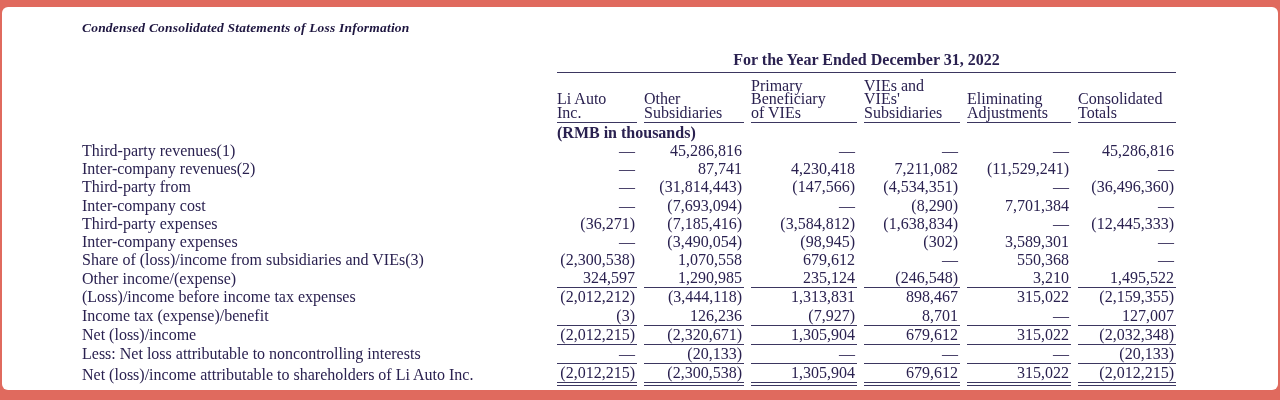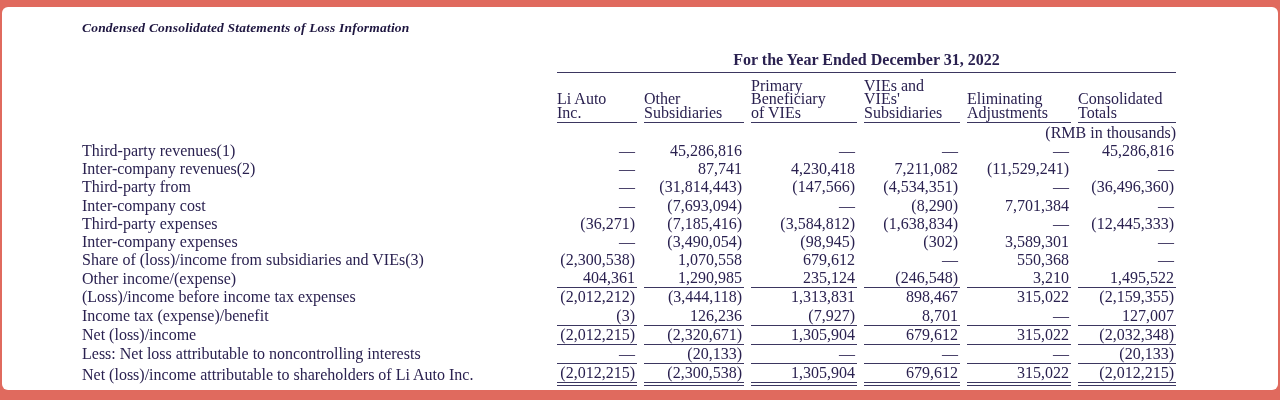--- a/index.html
+++ b/index.html
@@ -58,22 +58,22 @@
   th.col-head {
     font-weight: normal;
     text-align: left;
     vertical-align: bottom;
     height: 50px;
     line-height: 13.5px;
     padding: 2px 0 3px 0;
     border-bottom: 1px solid var(--rule);
   }
   td.unit {
-    font-weight: normal;
-    text-align: right;
+    font-weight: bold;
+    text-align: left;
     height: 17px;
     padding: 1px 0 0 0;
   }
   td.label {
     text-align: left;
     padding: 0;
     font-family: Liberation Serif, serif;
   }
   td.num {
     text-align: right;
@@ -178,21 +178,21 @@
           <td class="label">Share of (loss)/income from subsidiaries and VIEs(3)</td>
           <td class="num">(2,300,538)</td>
           <td class="num">1,070,558</td>
           <td class="num">679,612</td>
           <td class="num">—</td>
           <td class="num">550,368</td>
           <td class="num">—</td>
         </tr>
         <tr>
           <td class="label">Other income/(expense)</td>
-          <td class="num rule">404,361</td>
+          <td class="num rule">324,597</td>
           <td class="num rule">1,290,985</td>
           <td class="num rule">235,124</td>
           <td class="num rule">(246,548)</td>
           <td class="num rule">3,210</td>
           <td class="num rule">1,495,522</td>
         </tr>
         <tr>
           <td class="label">(Loss)/income before income tax expenses</td>
           <td class="num">(2,012,212)</td>
           <td class="num">(3,444,118)</td>

